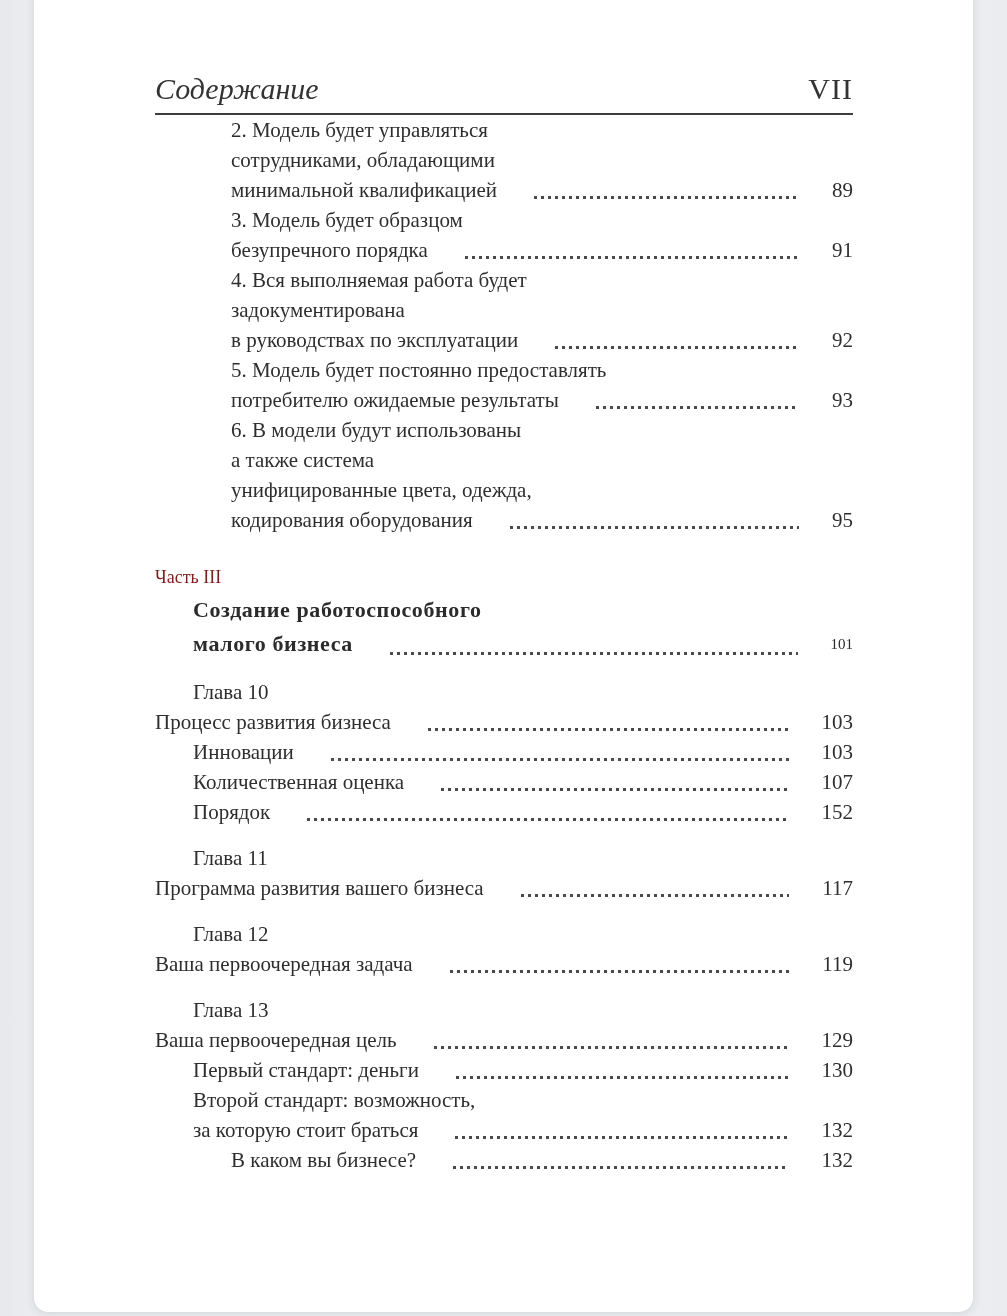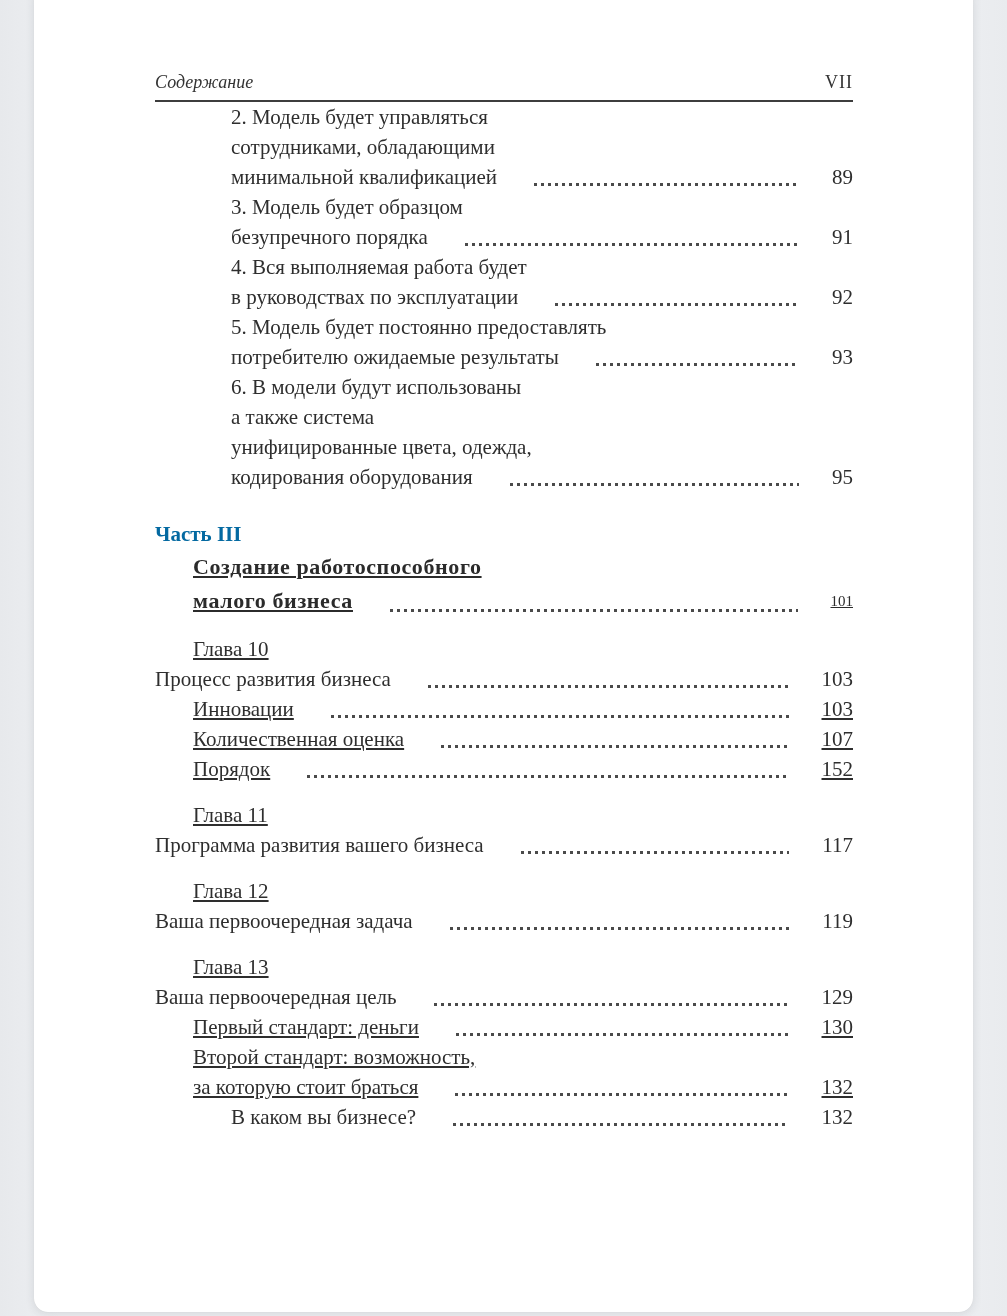--- a/index.html
+++ b/index.html
@@ -24,41 +24,41 @@
     border-radius: 14px;
     box-shadow: 0 2px 10px rgba(40,50,60,0.12), 0 0 1px rgba(0,0,0,0.10);
   }
   .page-inner {
     padding: 86px 120px 40px 121px;
   }
   .header-row {
     display: flex;
     justify-content: space-between;
     align-items: baseline;
-    font-size: 18px;
+    font-size: 30px;
     color: #333333;
   }
   .header-title {
     font-style: italic;
   }
   .header-page {
     letter-spacing: 1px;
   }
   .rule {
     border-bottom: 2px solid #3d3d3d;
     margin-top: 7px;
   }
   .toc {
     font-size: 21px;
     line-height: 30px;
     color: #2e2e2e;
   }
   .entry { margin: 0; }
   .indent-0 { padding-left: 0; }
-  .indent-1 { padding-left: 38px; text-decoration: underline; }
+  .indent-1 { padding-left: 38px; }
   .indent-2 { padding-left: 76px; }
   .gap   { height: 16px; }
   .gap-large { height: 26px; }
   .last-line {
     display: flex;
     align-items: flex-end;
     gap: 28px;
   }
   .label { flex: 0 1 auto; }
   .leader {
@@ -68,24 +68,24 @@
     background-image: radial-gradient(circle, #4a4a4a 1.45px, rgba(0,0,0,0) 1.8px);
     background-size: 7px 5px;
     background-repeat: repeat-x;
     background-position: left bottom;
   }
   .pagenum {
     flex: 0 0 auto;
     margin-left: 2px;
   }
   .part-label {
-    font-weight: bold;
-    font-size: 21px;
+    font-weight: normal;
+    font-size: 18px;
     line-height: 32px;
-    color: #0369a1;
+    color: #7f1d1d;
   }
   .part-item {
     font-weight: bold;
     font-size: 22px;
     line-height: 34px;
     letter-spacing: 0.6px;
     color: #2b2b2b;
   }
   .part-item .pagenum {
     font-weight: normal;
@@ -118,20 +118,21 @@
         <div class="entry item indent-2">
           <div class="wrap-line">3. Модель будет образцом</div>
           <div class="last-line">
             <span class="label">безупречного порядка</span>
             <span class="leader"></span>
             <span class="pagenum">91</span>
           </div>
         </div>
         <div class="entry item indent-2">
           <div class="wrap-line">4. Вся выполняемая работа будет</div>
+          <div class="wrap-line">задокументирована</div>
           <div class="last-line">
             <span class="label">в руководствах по эксплуатации</span>
             <span class="leader"></span>
             <span class="pagenum">92</span>
           </div>
         </div>
         <div class="entry item indent-2">
           <div class="wrap-line">5. Модель будет постоянно предоставлять</div>
           <div class="last-line">
             <span class="label">потребителю ожидаемые результаты</span>

